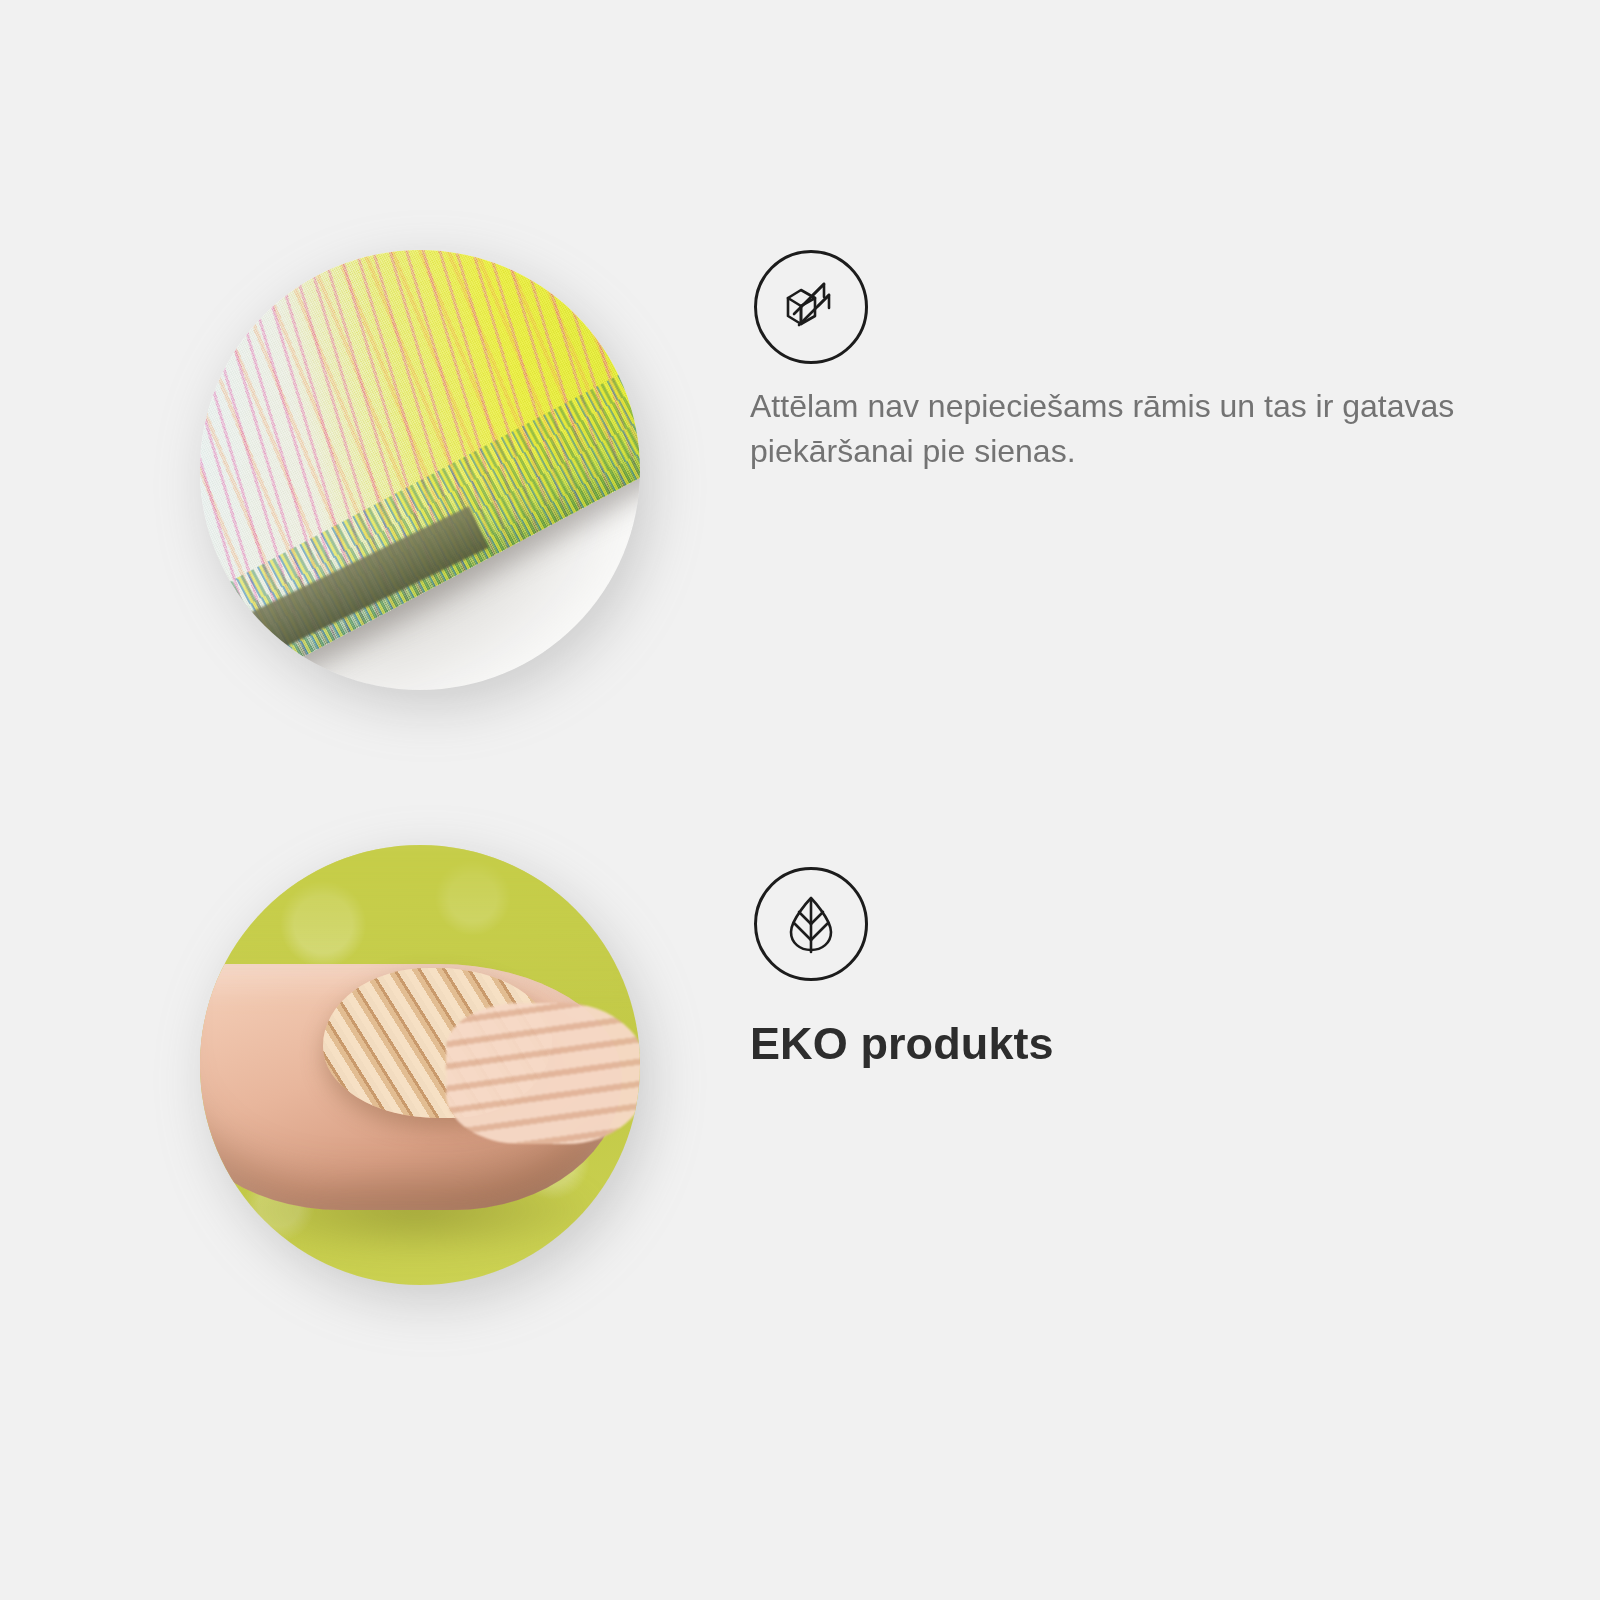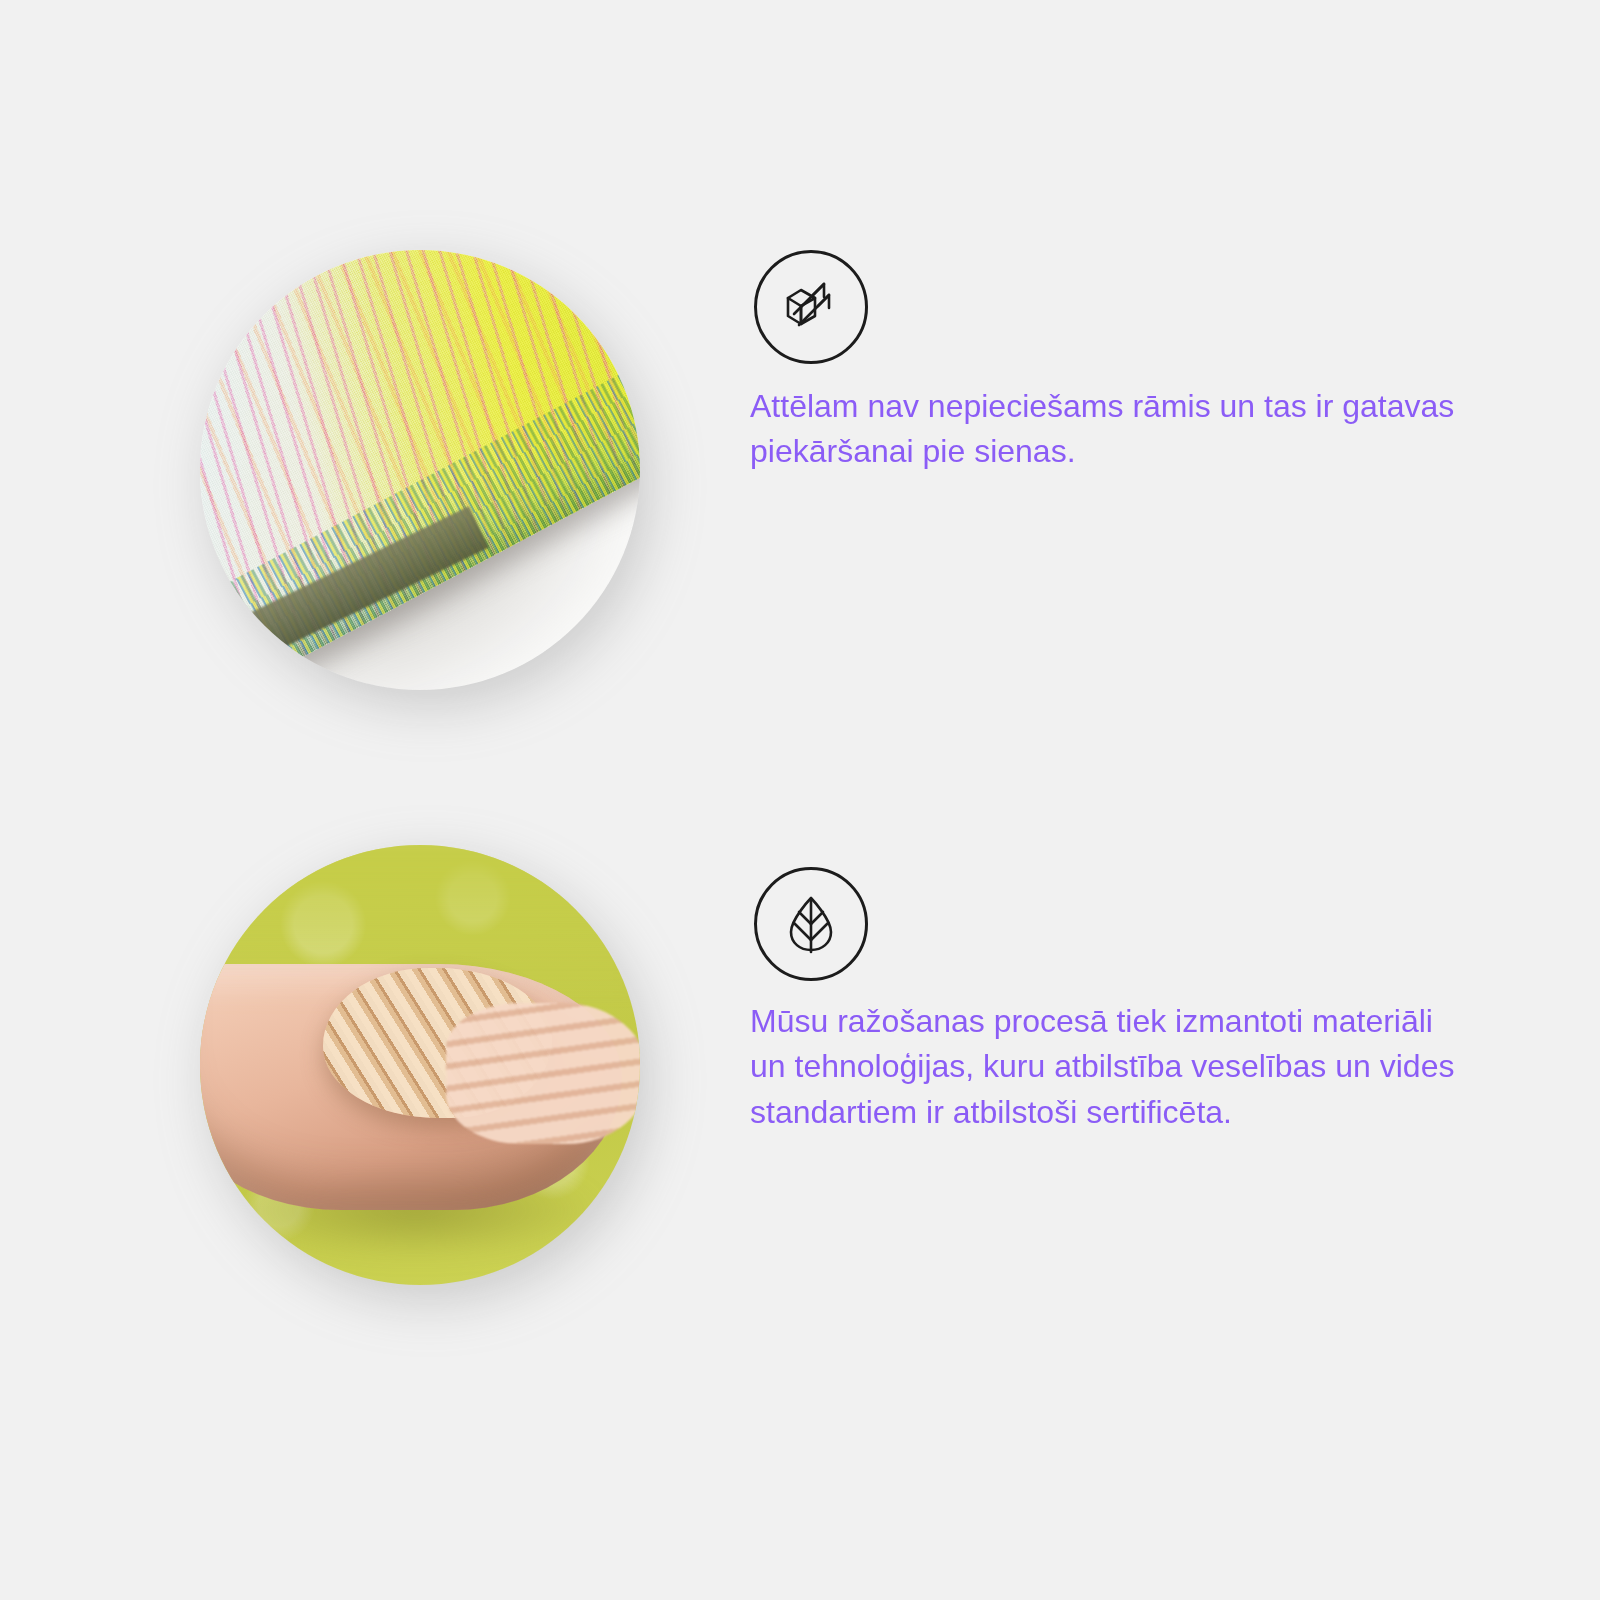--- a/index.html
+++ b/index.html
@@ -259,21 +259,21 @@
     line-height: 1.1;
     font-family: "Liberation Sans", sans-serif;
   }
   #feature-0 .feature-title { margin-top: 42px; }
   #feature-1 .feature-title { margin-top: 38px; }
 
   .feature-body {
     margin: 0;
     padding: 0;
     font-size: 32px;
-    color: #8b5cf6;
+    color: #737373;
     line-height: 1.42;
     font-family: "Liberation Sans", sans-serif;
     max-width: 720px;
   }
   #feature-0 .feature-body { margin-top: 20px; }
   #feature-1 .feature-body { margin-top: 18px; }
 </style>
 </head>
 <body>
 
@@ -339,18 +339,18 @@
           <g fill="none" stroke="#1c1c1c" stroke-width="2.6" stroke-linecap="round" stroke-linejoin="round">
             <path d="M32 6 C32 6 12 27 12 40 C12 51 21 58 32 58 C43 58 52 51 52 40 C52 27 32 6 32 6 Z"></path>
             <path d="M32 8 L32 60"></path>
             <path d="M32 32 L20 20"></path>
             <path d="M32 32 L44 20"></path>
             <path d="M32 48 L15 31"></path>
             <path d="M32 48 L49 31"></path>
           </g>
         </svg>
       </div>
-      <p class="feature-body">Mūsu ražošanas procesā tiek izmantoti materiāli un tehnoloģijas, kuru atbilstība veselības un vides standartiem ir atbilstoši sertificēta.</p>
+      <h2 class="feature-title">EKO produkts</h2>
     </div>
 
   </section>
 
 </div>
 
 </body></html>

